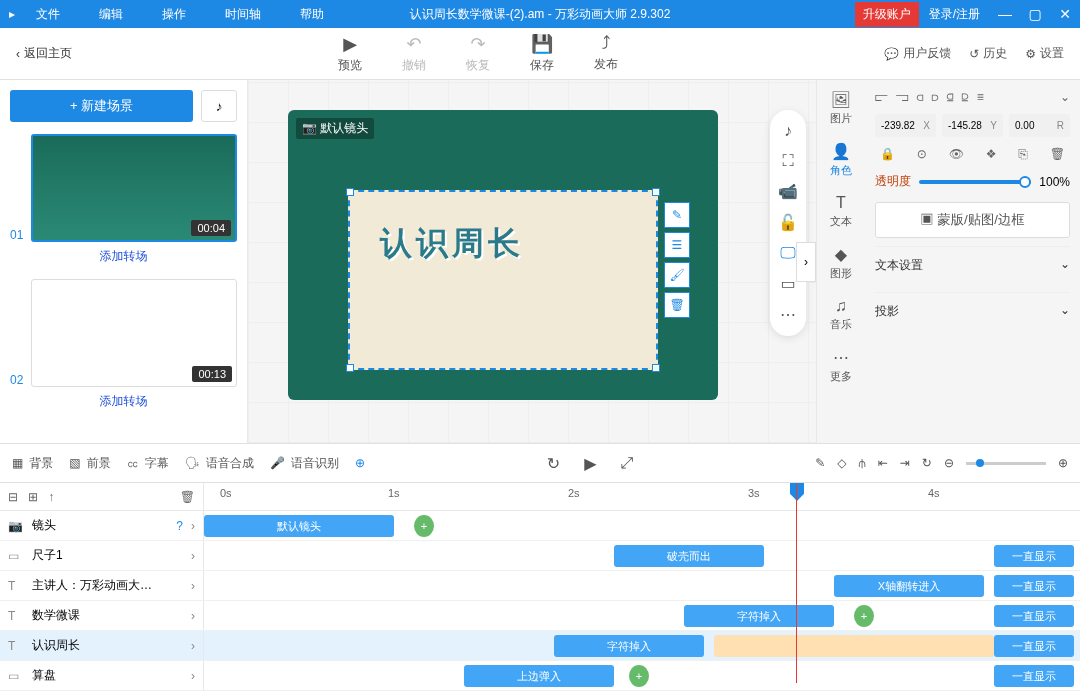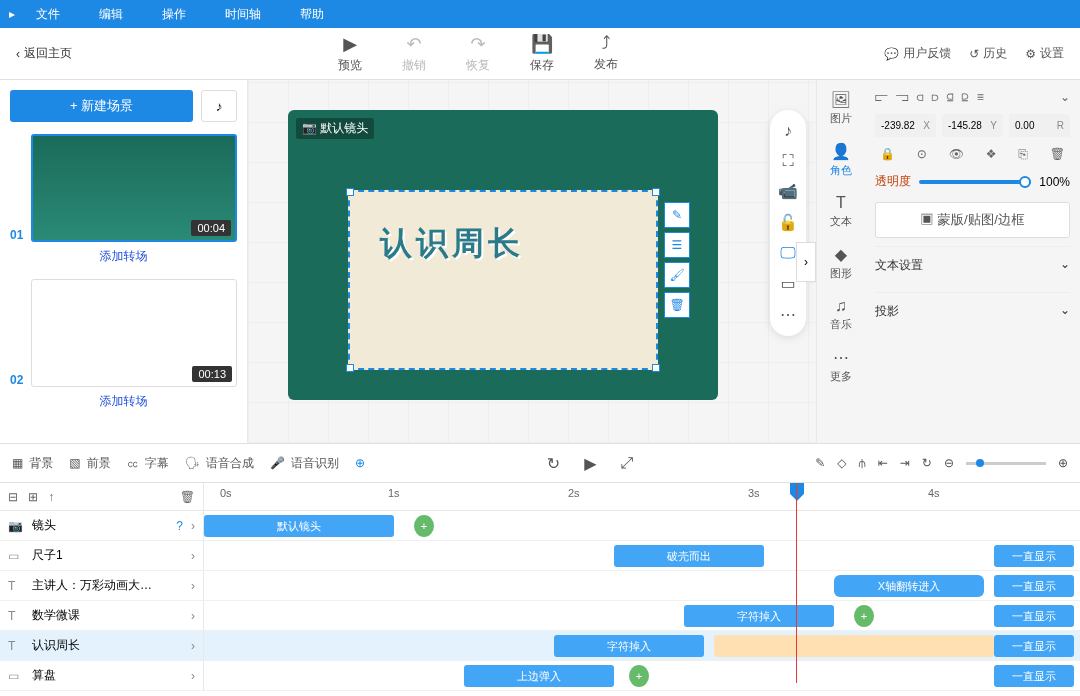--- a/index.html
+++ b/index.html
@@ -29,21 +29,21 @@
 
 .main { display: flex; height: 363px; }
 
 
 .scenes { width: 248px; padding: 10px; border-right: 1px solid #e8e8e8; }
 .scenes .top { display: flex; gap: 8px; margin-bottom: 12px; }
 .new-scene { flex: 1; background: #1e88e5; color: #fff; border: none; height: 32px; border-radius: 3px; font-size: 13px; }
 .music-btn { width: 36px; height: 32px; border: 1px solid #ddd; background: #fff; border-radius: 3px; }
 .scene-item { margin-bottom: 8px; }
 .scene-row { display: flex; gap: 8px; align-items: flex-end; }
-.scene-num { color: #1e88e5; font-weight: bold; }
+.scene-num { color: #1e88e5; font-weight: normal; }
 .scene-thumb { flex: 1; height: 108px; border: 2px solid #1e88e5; border-radius: 3px; position: relative; background: linear-gradient(#1a6b5a, #2a8a75); overflow: hidden; }
 .scene-thumb.blank { border: 1px solid #ddd; background: #fff; }
 .scene-thumb .dur { position: absolute; right: 4px; bottom: 4px; background: #333; color: #fff; padding: 2px 6px; border-radius: 2px; font-size: 11px; }
 .add-trans { text-align: center; color: #1d4ed8; padding: 6px; }
 
 
 .canvas-area { flex: 1; background: #f5f5f5; position: relative; display: flex; }
 .canvas-stage { flex: 1; position: relative; background: repeating-linear-gradient(0deg, #eee 0, #eee 1px, transparent 1px, transparent 40px), repeating-linear-gradient(90deg, #eee 0, #eee 1px, transparent 1px, transparent 40px); }
 .canvas-content { position: absolute; left: 40px; top: 30px; width: 430px; height: 290px; background: #1a6b5a; border-radius: 6px; }
 .book { position: absolute; left: 60px; top: 80px; width: 310px; height: 180px; background: #f0ead6; border: 2px dashed #1e88e5; }
@@ -108,20 +108,28 @@
 
 <div class="titlebar">
   <div class="app-icon">▸</div>
   <div class="menu">
     <span>文件</span>
     <span>编辑</span>
     <span>操作</span>
     <span>时间轴</span>
     <span>帮助</span>
   </div>
+  <div class="title">认识周长数学微课-(2).am - 万彩动画大师 2.9.302</div>
+  <div class="right">
+    <div class="upgrade">升级账户</div>
+    <div class="login">登录/注册</div>
+    <div class="winbtn">—</div>
+    <div class="winbtn">▢</div>
+    <div class="winbtn">✕</div>
+  </div>
 </div>
 
 <div class="toolbar">
   <div class="back">
     <span>‹</span>
     <span>返回主页</span>
   </div>
   <div class="center">
     <div class="tbtn">
         <span class="ico">▶</span>
@@ -391,21 +399,21 @@
           <div class="clip blue" style="left: 790px; width: 80px;">一直显示</div>
         </div>
       </div>
       <div class="tl-row">
         <div class="tl-label">
           <span class="type-ico">T</span>
           <span class="name">主讲人：万彩动画大…</span>
           <span class="end-ico">›</span>
         </div>
         <div class="tl-track">
-          <div class="clip blue" style="left: 630px; width: 150px; border-radius: 6px;">X轴翻转进入</div>
+          <div class="clip blue" style="left: 630px; width: 150px;">X轴翻转进入</div>
           <div class="clip blue" style="left: 790px; width: 80px;">一直显示</div>
         </div>
       </div>
       <div class="tl-row">
         <div class="tl-label">
           <span class="type-ico">T</span>
           <span class="name">数学微课</span>
           <span class="end-ico">›</span>
         </div>
         <div class="tl-track">

